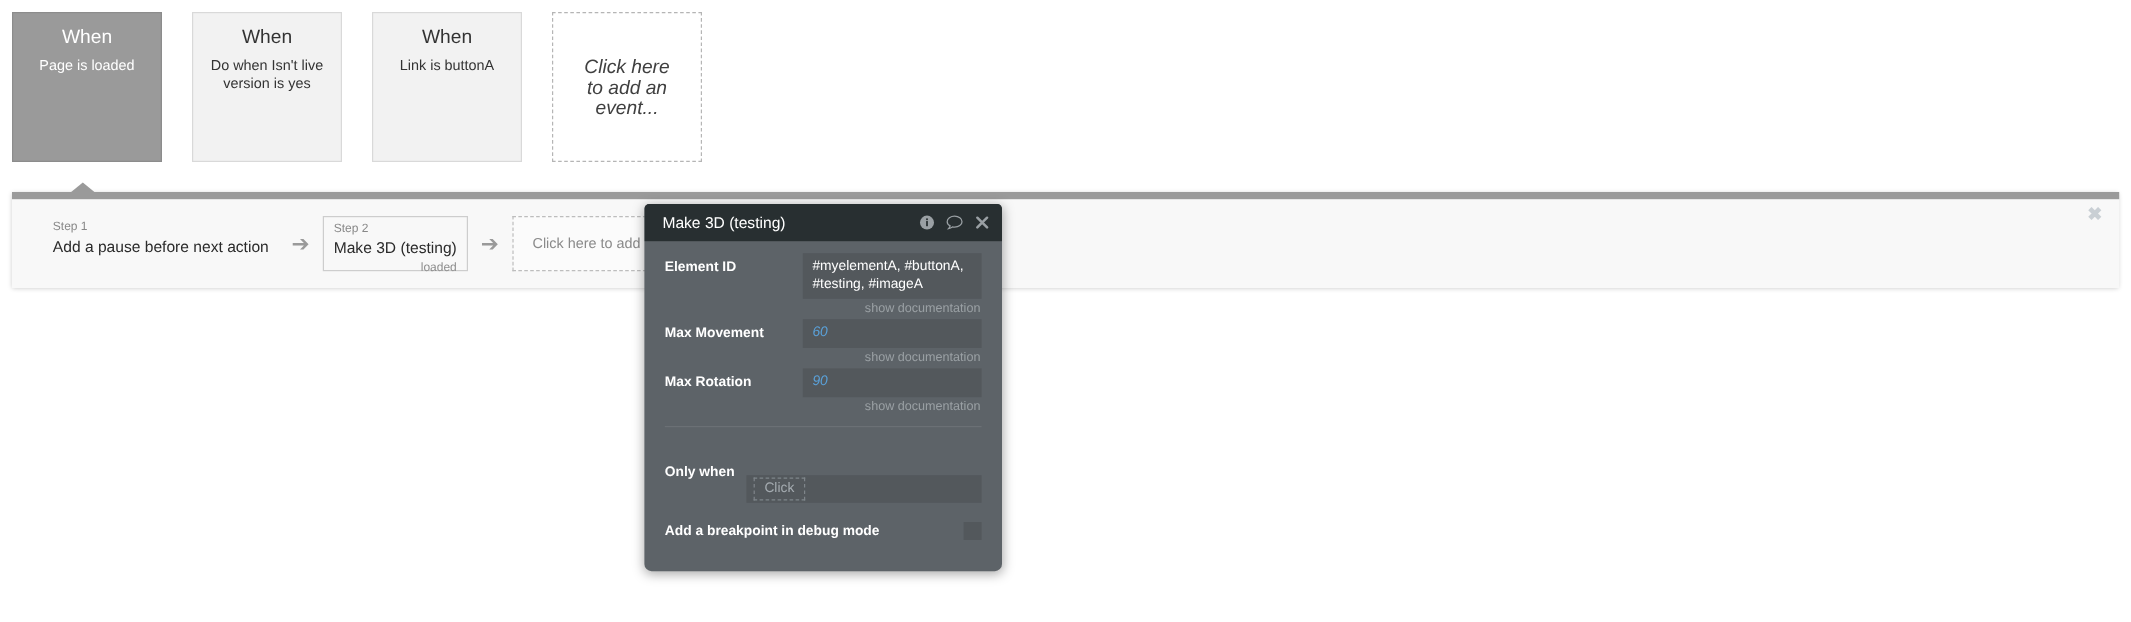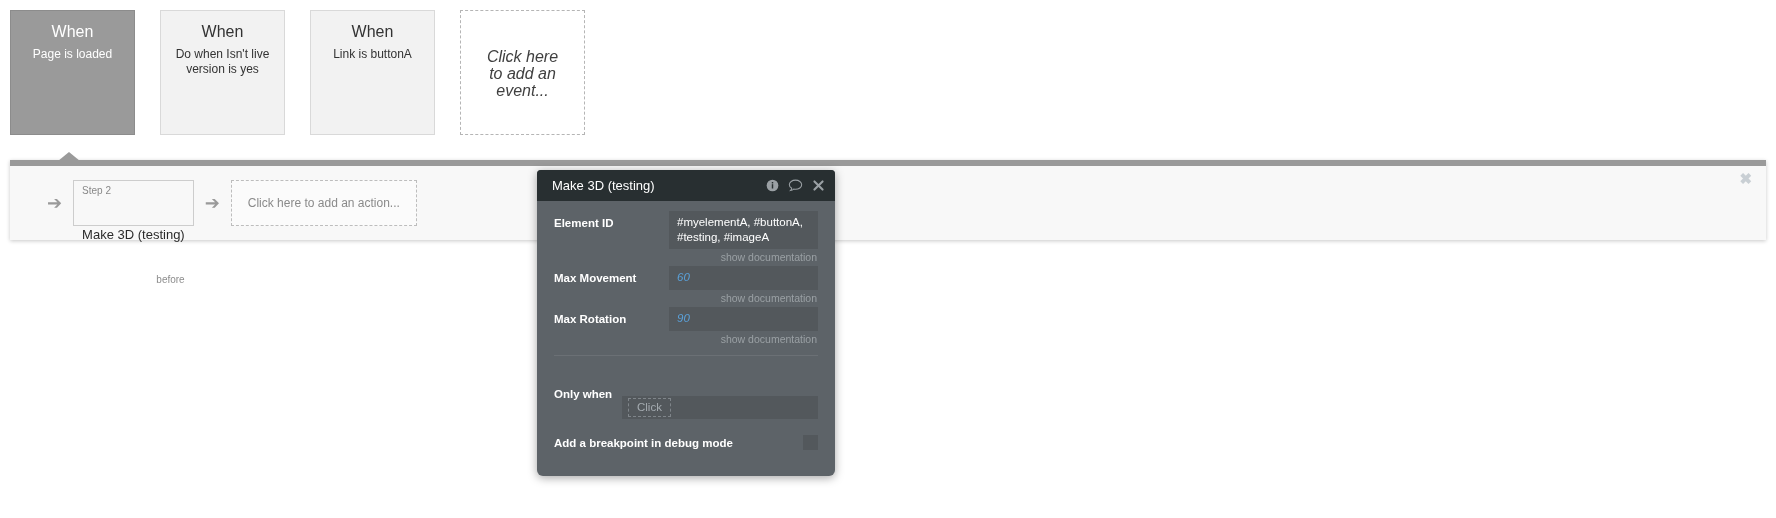--- a/index.html
+++ b/index.html
@@ -105,21 +105,20 @@
   .wf-step {
     min-width: 60px;
     padding: 4px 8px 2px 8px;
     display: flex;
     flex-direction: column;
     justify-content: flex-start;
   }
   .wf-step.boxed {
     border: 1px solid #cdcdcd;
     background: #f8f8f8;
-    gap: 28px;
   }
   .wf-step-num {
     font-size: 10px;
     color: #888;
     line-height: 12px;
     margin-bottom: 2px;
   }
   .wf-step-title {
     font-size: 13px;
     color: #2b2b2b;
@@ -301,27 +300,31 @@
     </div>
 
   </div>
 
   <div class="wf-panel">
     <div class="wf-pointer"></div>
     <div class="wf-close">✖</div>
 
     <div class="wf-steps">
 
+      <div class="wf-step">
+        <div class="wf-step-num">Step 1</div>
+        <div class="wf-step-title">Add a pause before next action</div>
+      </div>
 
       <div class="wf-arrow">➔</div>
 
       <div class="wf-step boxed">
         <div class="wf-step-num">Step 2</div>
         <div class="wf-step-title">Make 3D (testing)</div>
-        <div class="wf-step-delete">before</div>
+        <div class="wf-step-delete">loaded</div>
       </div>
 
       <div class="wf-arrow">➔</div>
 
       <div class="wf-add-action">
         <span>Click here to add an action...</span>
       </div>
 
     </div>
   </div>

